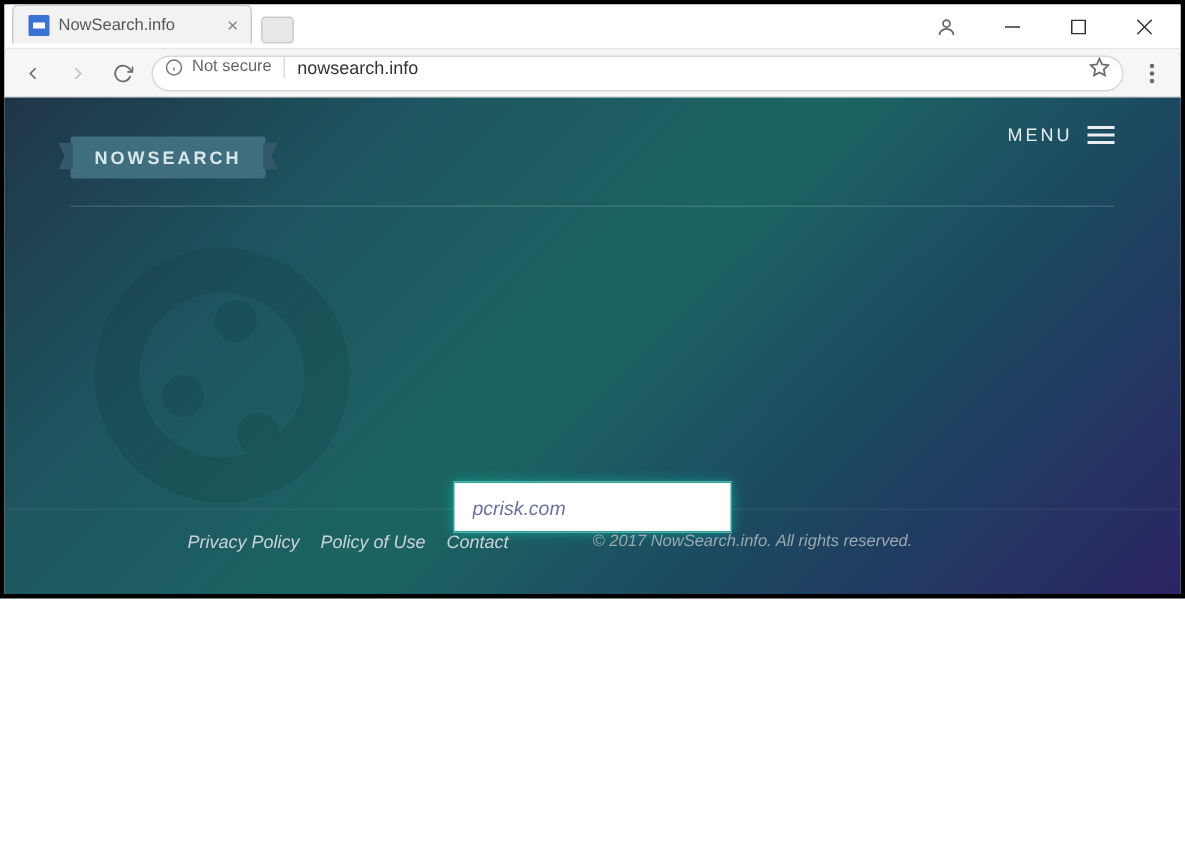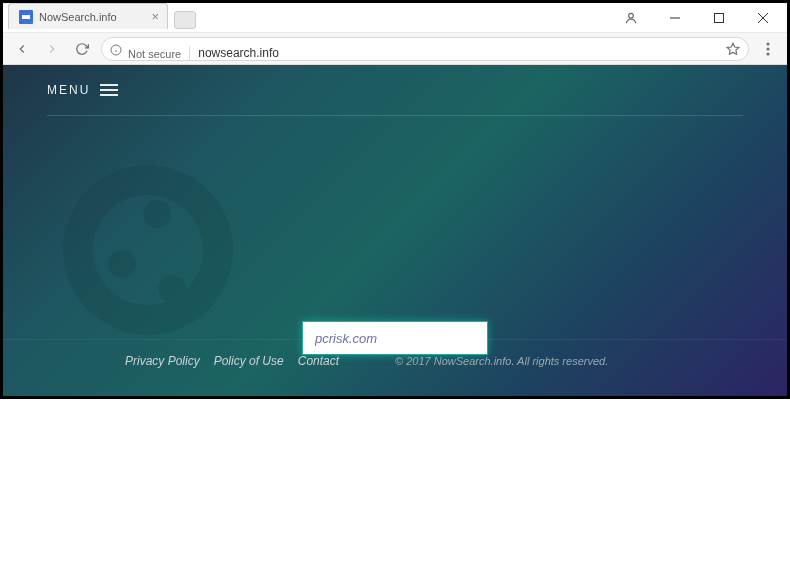--- a/index.html
+++ b/index.html
@@ -16,21 +16,21 @@
 .tabstrip { position: absolute; top: 1px; left: 8px; display: flex; align-items: flex-end; height: 28px; }
 .tab { display: flex; align-items: center; height: 26px; padding: 0 8px 0 10px; background: #f2f2f2; border: 1px solid #ccc; border-bottom: none; border-top-left-radius: 4px; border-top-right-radius: 4px; position: relative; gap: 6px; min-width: 160px; }
 .tab-favicon { width: 14px; height: 14px; background: #3b72d6; border-radius: 1px; display:flex; align-items:center; justify-content:center; }
 .tab-favicon::after { content:""; display:block; width:8px; height:4px; background:#fff; }
 .tab-title { font-size: 11px; color: #555; flex: 1; white-space: nowrap; overflow: hidden; text-overflow: ellipsis; }
 .tab-close { color: #888; font-size: 13px; line-height: 1; }
 .newtab { width: 22px; height: 18px; margin-left: 6px; background: #e8e8e8; border: 1px solid #ccc; border-radius: 3px; }
 
 .addrbar { height: 32px; background: #f6f6f6; border-bottom: 1px solid #dcdcdc; display: flex; align-items: center; padding: 0 8px; gap: 8px; }
 .nav-btn { width: 22px; height: 22px; display:flex; align-items:center; justify-content:center; color:#6b6b6b; }
-.addr-field { flex: 1; height: 24px; background: #fff; border: 1px solid #d8d8d8; border-radius: 12px; display: flex; align-items: flex-end; padding: 0 8px; gap: 6px; }
+.addr-field { flex: 1; height: 24px; background: #fff; border: 1px solid #d8d8d8; border-radius: 12px; display: flex; align-items: flex-start; padding: 0 8px; gap: 6px; }
 .addr-security { font-size: 11px; color: #666; display:flex; align-items:center; gap:4px; }
 .addr-url { font-size: 12px; color: #333; }
 .addr-sep { width:1px; height:14px; background:#ddd; margin:0 2px; }
 .star-btn { color:#6b6b6b; margin-left:auto; }
 .menu-dots { width:22px; display:flex; align-items:center; justify-content:center; color:#6b6b6b; }
 
 
 .viewport { flex: 1; position: relative; overflow: hidden; background: linear-gradient(135deg, #1f3548 0%, #1e5560 25%, #1b6462 50%, #1d4360 75%, #2c2464 100%); }
 .watermark { position:absolute; inset:0; pointer-events:none; opacity:0.07; }
 .watermark-circle { position:absolute; left:60px; top:100px; width:170px; height:170px; border:30px solid #000; border-radius:50%; }
@@ -144,20 +144,23 @@
 
   <div class="viewport">
     <div class="watermark">
       <div class="watermark-circle"></div>
       <div class="watermark-dot1"></div>
       <div class="watermark-dot2"></div>
       <div class="watermark-dot3"></div>
     </div>
 
     <div class="page-header">
+      <div class="logo-ribbon">
+        <span class="logo-text">NOWSEARCH</span>
+      </div>
       <div class="menu-btn">
         <span>MENU</span>
         <span class="hamburger">
             <span></span>
             <span></span>
             <span></span>
           </span>
       </div>
     </div>
     <div class="header-line"></div>

